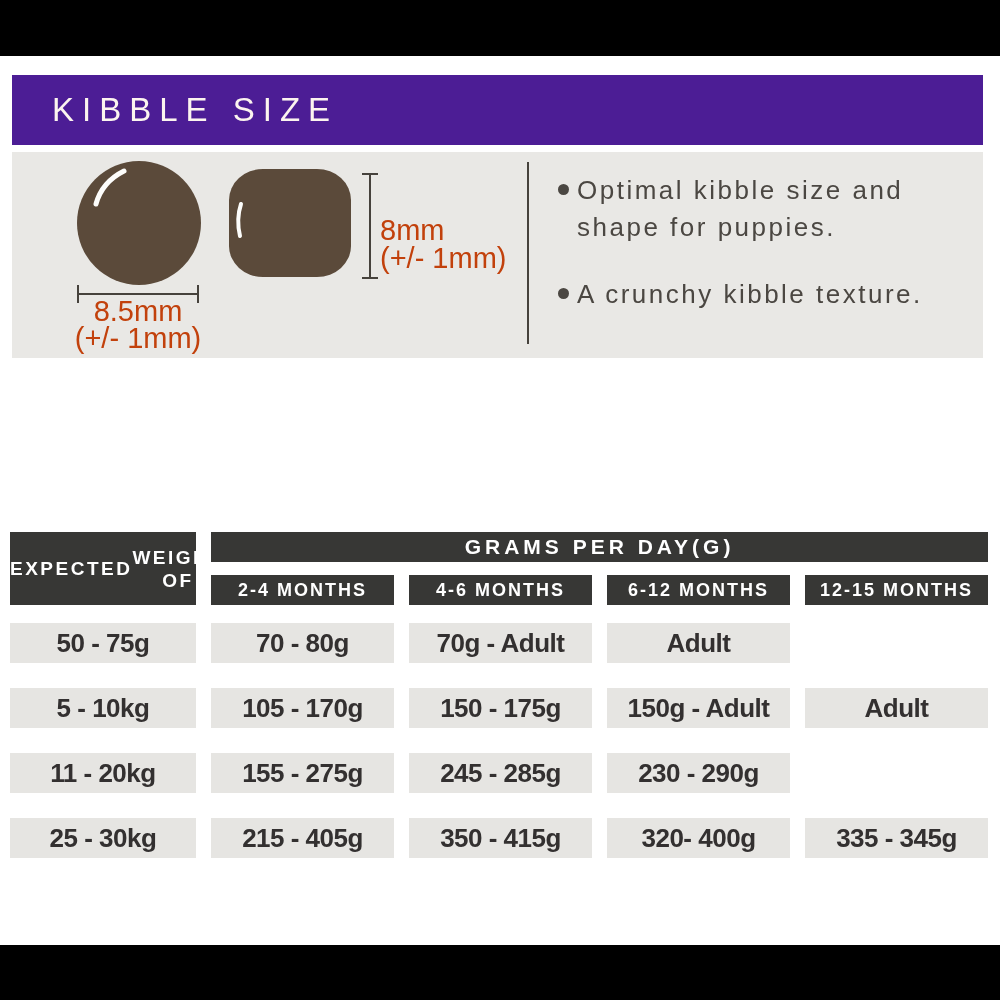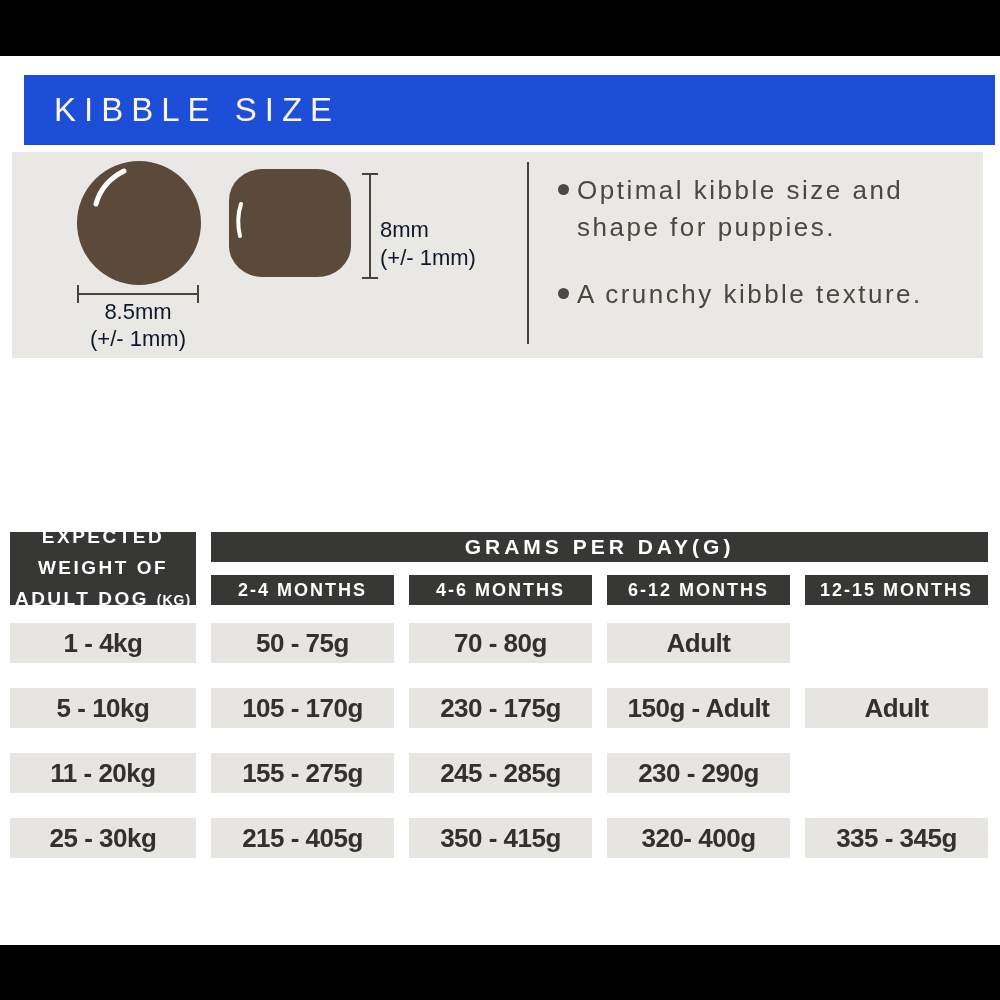--- a/index.html
+++ b/index.html
@@ -4,45 +4,45 @@
 <style>
   * { margin:0; padding:0; box-sizing:border-box; }
   html,body { width:1000px; height:1000px; }
   body { font-family:"Liberation Sans", sans-serif; background:#ffffff; position:relative; overflow:hidden; }
   .page { position:absolute; left:0; top:0; width:1000px; height:1000px; background:#ffffff; }
 
   .black-bar { position:absolute; left:0; width:1000px; background:#000000; }
   #top-bar { top:0; height:56px; }
   #bottom-bar { top:945px; height:55px; }
 
-  .pink-header { position:absolute; left:24px; width:971px; background:#1d4ed8;
-    color:#fcf4ef; display:flex; align-items:center; padding-left:30px;
+  .pink-header { position:absolute; left:12px; width:971px; background:#4c1d95;
+    color:#fcf4ef; display:flex; align-items:center; padding-left:40px;
     font-size:33px; font-weight:400; letter-spacing:8px; }
   #kibble-header { top:75px; height:70px; }
   #feeding-header { top:443px; height:72px; }
 
   #kibble-panel { position:absolute; left:12px; top:152px; width:971px; height:206px; background:#e9e8e5; }
   .abs { position:absolute; }
 
-  .measure-label { color:#0f172a; font-size:22px; line-height:28px; }
+  .measure-label { color:#c2410c; font-size:29px; line-height:28px; }
   #height-labels { left:368px; top:64px; }
   #width-labels { left:40px; top:146px; width:172px; text-align:center; line-height:27px; }
 
   #panel-divider { left:515px; top:10px; width:2px; height:182px; background:#46423c; }
 
   #bullets { left:546px; top:20px; width:410px; }
   .bullet-row { display:flex; gap:8px; margin-bottom:30px; }
   .bullet-dot { width:11px; height:11px; border-radius:50%; background:#4b4742; margin-top:12px; flex:0 0 auto; }
   .bullet-text { font-size:26px; letter-spacing:2.5px; color:#4b4742; line-height:37px; width:372px; }
 
   #feeding-table { position:absolute; left:10px; top:532px; width:978px; }
   .thead { display:grid; grid-template-columns:186px 777px; column-gap:15px; }
   .dark { background:#373735; color:#ffffff; font-weight:bold; }
-  .weight-header { height:73px; display:flex; flex-direction:column; justify-content:center; align-items:center;
-    font-size:19px; letter-spacing:2.5px; line-height:23px; text-align:center;gap:8px; }
+  .weight-header { height:73px; display:flex; justify-content:space-between; align-items:center;
+    font-size:19px; letter-spacing:2.5px; line-height:23px; text-align:center; }
   .weight-header .unit { font-size:14px; letter-spacing:1px; }
   .grams-bar { height:30px; display:flex; align-items:center; justify-content:center;
     font-size:21px; letter-spacing:4px; margin-bottom:13px; }
   .months { display:grid; grid-template-columns:repeat(4,183px); column-gap:15px; }
   .month-cell { height:30px; display:flex; align-items:center; justify-content:center;
     font-size:18px; letter-spacing:2px; }
   .trow { display:grid; grid-template-columns:186px 183px 183px 183px 183px; column-gap:15px; margin-top:25px; }
   .trow.first { margin-top:18px; }
   .cell { background:#e6e5e2; height:40px; display:flex; align-items:center; justify-content:center;
     font-weight:bold; font-size:26px; letter-spacing:-0.5px; color:#333030; }
@@ -123,30 +123,30 @@
         <div class="months">
           <div class="month-cell dark">2-4 MONTHS</div>
           <div class="month-cell dark">4-6 MONTHS</div>
           <div class="month-cell dark">6-12 MONTHS</div>
           <div class="month-cell dark">12-15 MONTHS</div>
         </div>
       </div>
     </div>
 
     <div class="trow first">
-      <div class="cell">1 - 4kg</div>
       <div class="cell">50 - 75g</div>
       <div class="cell">70 - 80g</div>
+      <div class="cell">70g - Adult</div>
       <div class="cell">Adult</div>
     </div>
 
     <div class="trow">
       <div class="cell">5 - 10kg</div>
       <div class="cell">105 - 170g</div>
-      <div class="cell">230 - 175g</div>
+      <div class="cell">150 - 175g</div>
       <div class="cell">150g - Adult</div>
       <div class="cell">Adult</div>
     </div>
 
     <div class="trow">
       <div class="cell">11 - 20kg</div>
       <div class="cell">155 - 275g</div>
       <div class="cell">245 - 285g</div>
       <div class="cell">230 - 290g</div>
     </div>

